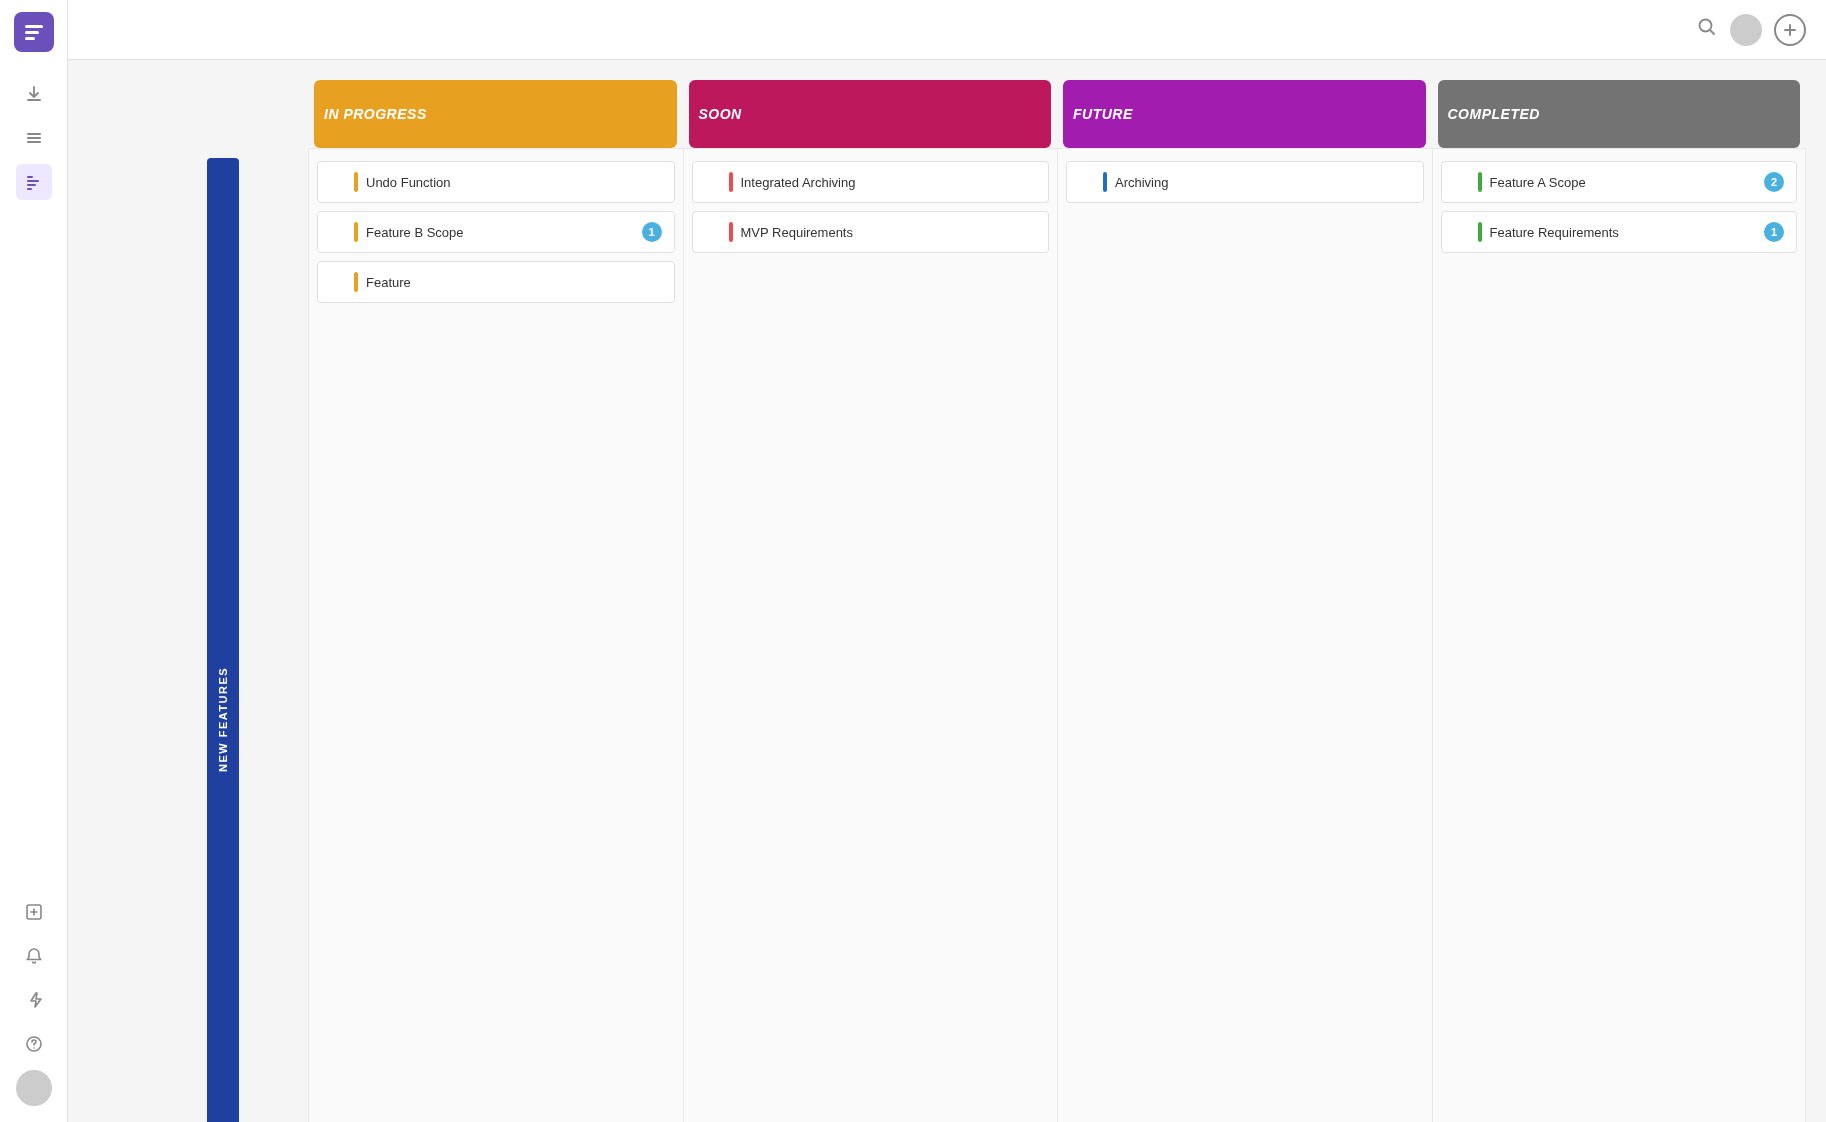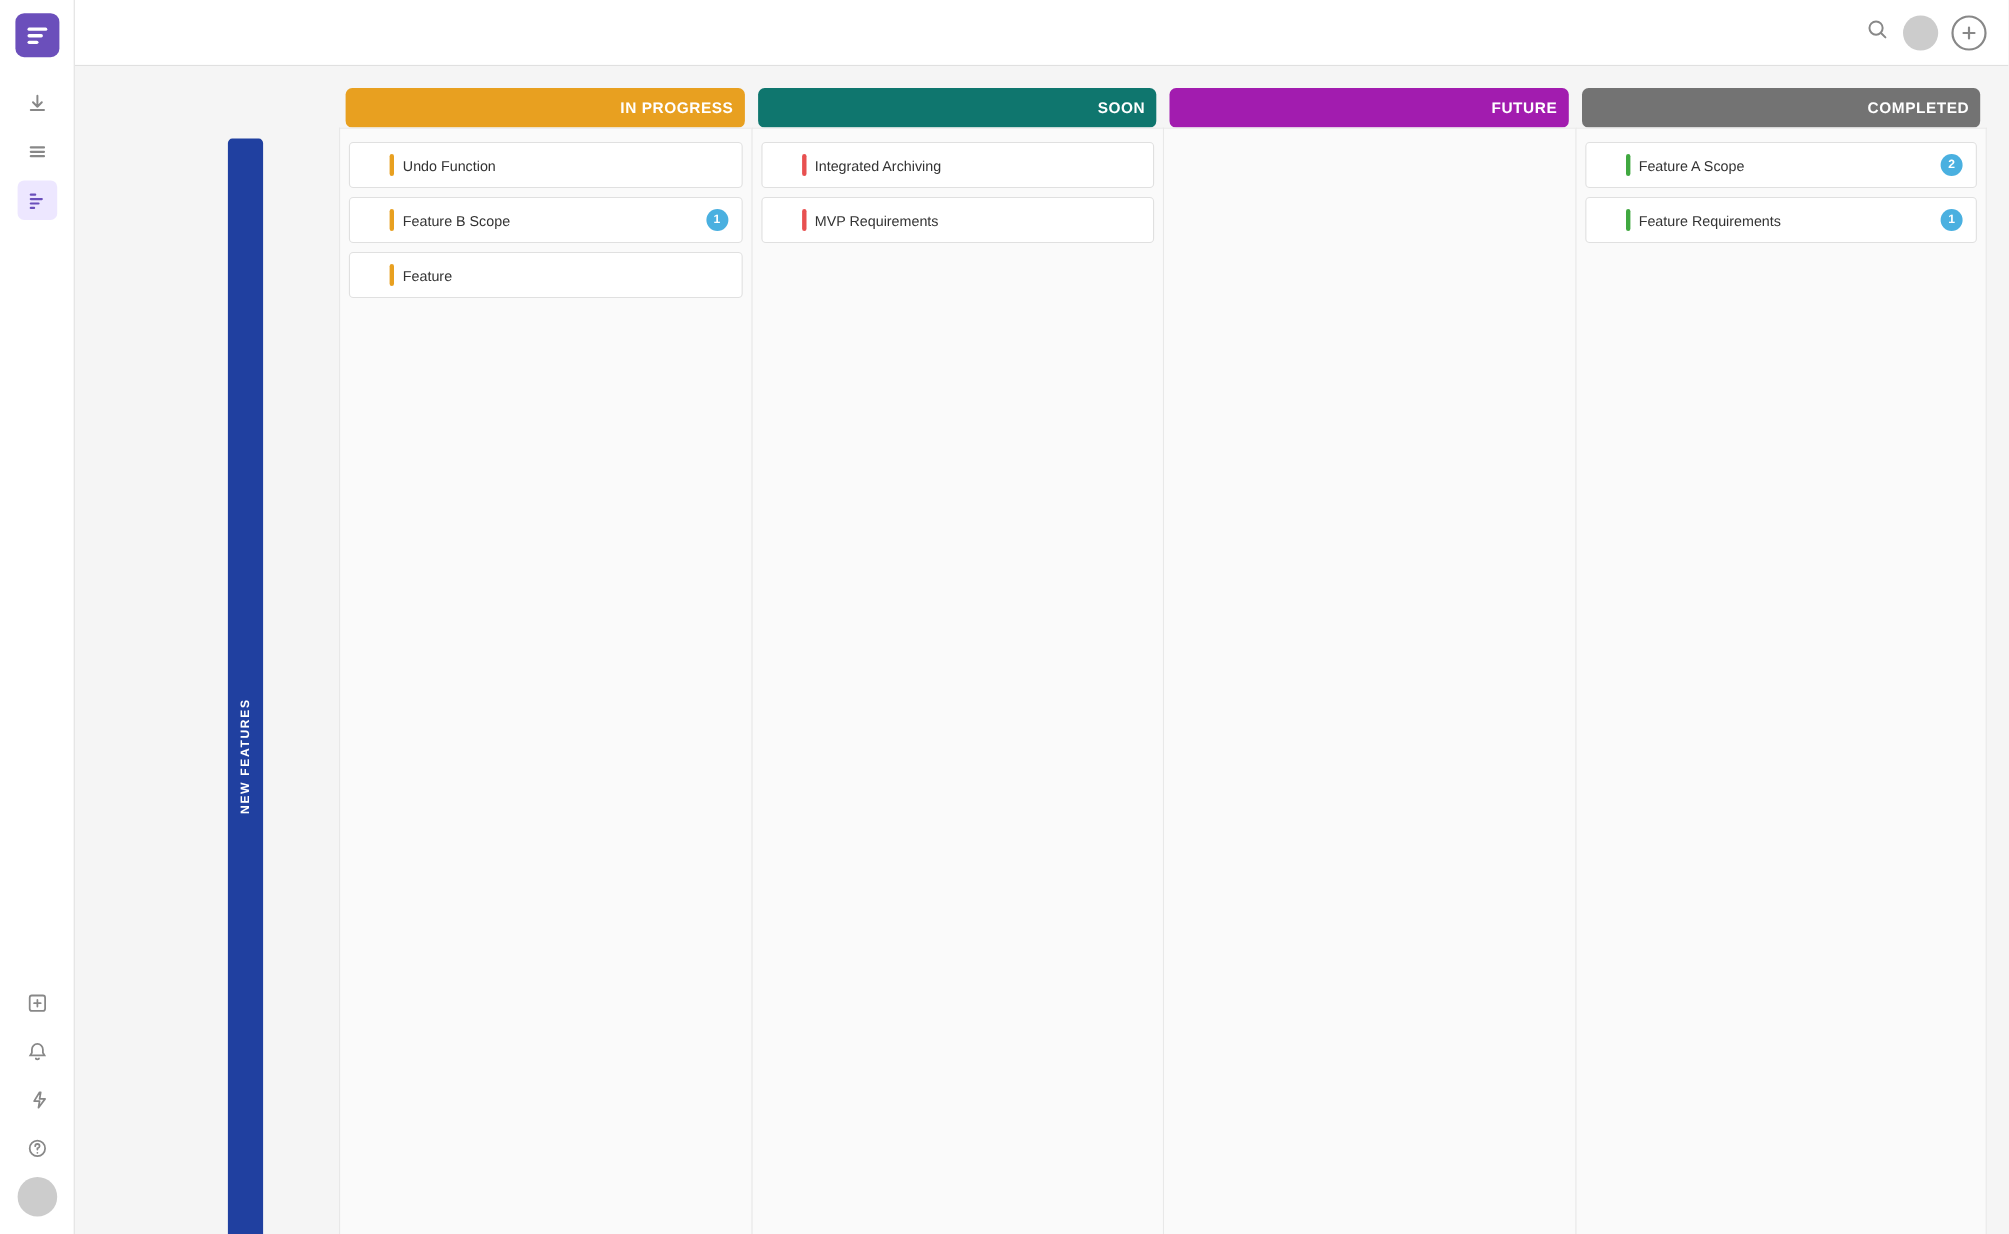--- a/index.html
+++ b/index.html
@@ -101,31 +101,32 @@
     }
 
     
     .board {
       display: grid;
       grid-template-columns: 160px repeat(4, 1fr);
       grid-template-rows: auto;
       min-width: 1500px;
     }
     .col-header {
-      padding: 10px 10px;
-      text-align: right;
+      padding: 26px 10px;
+      text-align: left;
       font-weight: 700;
       font-size: 14px;
       letter-spacing: 0.5px;
       color: white;
       border-radius: 6px;
       margin: 0 6px 0 6px;
+      font-style: italic;
     }
     .col-header.in-progress { background: #E8A020; }
-    .col-header.soon { background: #0f766e; }
+    .col-header.soon { background: #be185d; }
     .col-header.future { background: #a21caf; }
     .col-header.completed { background: #737373; }
 
     
     .row-label {
       display: flex;
       align-items: center;
       justify-content: center;
     }
     .row-label-inner {
@@ -318,20 +319,26 @@
             </div>
           </div>
           <div class="card">
             <div class="card-left">
               <div class="card-bar bar-red"></div>
               <span>MVP Requirements</span>
             </div>
           </div>
         </div>
         <div class="cell">
+          <div class="card">
+            <div class="card-left">
+              <div class="card-bar bar-blue"></div>
+              <span>Archiving</span>
+            </div>
+          </div>
         </div>
         <div class="cell" style="border-right: 1px solid rgb(232, 232, 232);">
           <div class="card">
             <div class="card-left">
               <div class="card-bar bar-green"></div>
               <span>Feature A Scope</span>
             </div>
             <span class="card-badge">2</span>
           </div>
           <div class="card">

